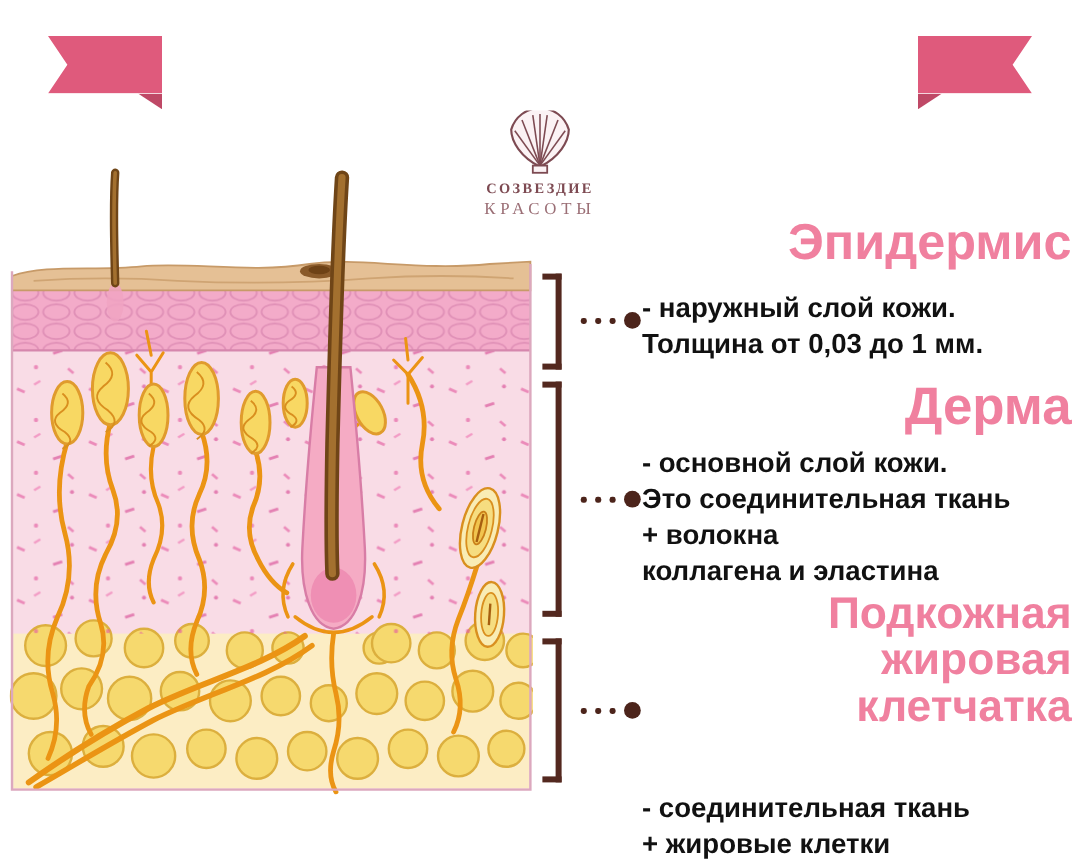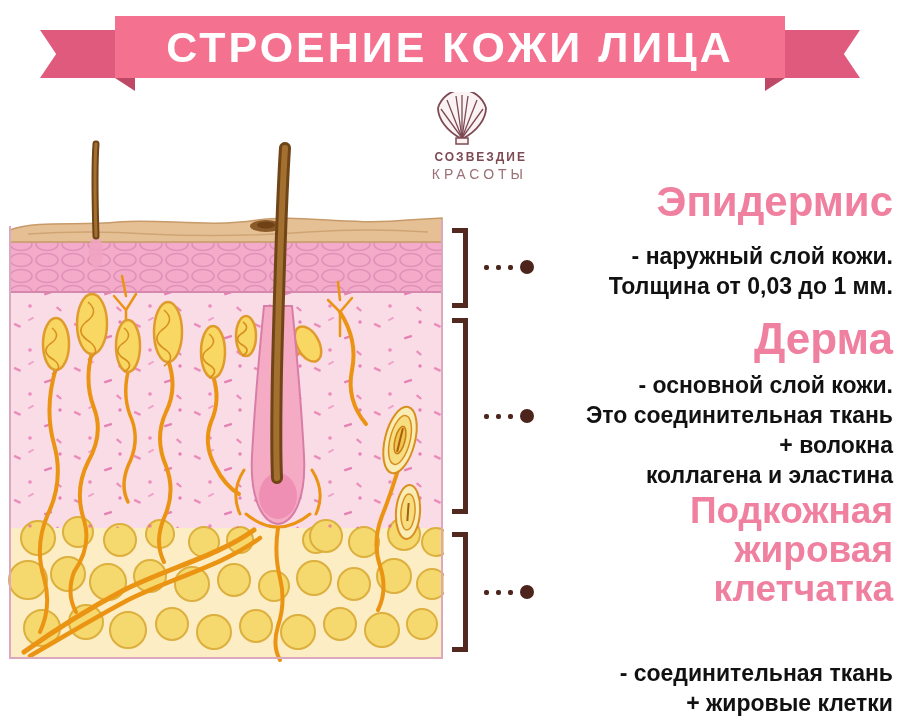--- a/index.html
+++ b/index.html
@@ -12,51 +12,48 @@
   .ribbon-tail.left{left:0;clip-path:polygon(0 0,100% 0,100% 100%,0 100%,17% 50%);}
   .ribbon-tail.right{right:0;clip-path:polygon(0 0,100% 0,83% 50%,100% 100%,0 100%);}
   .ribbon-fold{position:absolute;top:62px;width:20px;height:13px;background:#bf4866;z-index:1;}
   .ribbon-fold.left{left:75px;clip-path:polygon(0 0,100% 0,100% 100%);}
   .ribbon-fold.right{right:75px;clip-path:polygon(0 0,100% 0,0 100%);}
   .ribbon-band{position:absolute;left:75px;top:0;width:670px;height:62px;background:#f4718f;
                display:flex;align-items:center;justify-content:center;z-index:2;}
   .ribbon-band span{color:#ffffff;font-size:43px;font-weight:bold;letter-spacing:3px;white-space:nowrap;}
 
   
-  .logo{position:absolute;left:397px;top:92px;width:130px;text-align:right;z-index:3;}
+  .logo{position:absolute;left:385px;top:92px;width:130px;text-align:center;z-index:3;font-family:Liberation Serif, serif;}
   .logo svg{display:block;margin:0 auto;}
   .logo-line1{font-size:12px;font-weight:bold;color:#7d4a52;letter-spacing:2px;margin-top:4px;}
   .logo-line2{font-size:14px;color:#9b6f76;letter-spacing:4px;margin-top:2px;}
 
   
   .skin{position:absolute;left:8px;top:140px;}
 
   
   .bracket{position:absolute;width:16px;border:5px solid #53281f;border-left:none;box-sizing:border-box;}
   .connector{position:absolute;display:flex;align-items:center;gap:7px;}
   .mini-dot{width:5px;height:5px;background:#4c241b;border-radius:2px;}
   .big-dot{width:14px;height:14px;background:#4c241b;border-radius:50%;}
 
   
   .sec-heading{position:absolute;left:535px;width:358px;text-align:right;color:#f0809f;
                font-weight:bold;white-space:pre-line;line-height:1.05;}
-  .sec-desc{position:absolute;left:535px;width:358px;text-align:right;color:#111111;
+  .sec-desc{position:absolute;left:535px;width:358px;text-align:left;color:#111111;
             font-weight:bold;font-size:23px;line-height:1.3;white-space:pre-line;}
 </style>
 </head>
 <body>
 
 <div class="ribbon">
   <div class="ribbon-tail left"></div>
   <div class="ribbon-tail right"></div>
   <div class="ribbon-fold left"></div>
   <div class="ribbon-fold right"></div>
-  <div class="ribbon-band">
-    <span>СТРОЕНИЕ КОЖИ ЛИЦА</span>
-  </div>
 </div>
 
 <div class="logo">
   <svg width="62" height="54" viewBox="0 0 62 54">
     <path d="M31,47 C15,39 7,26 7,16 A25,25 0 0 1 55,16 C55,26 47,39 31,47 Z" fill="#fbf2f4" stroke="#7d4a52" stroke-width="1.8"></path>
     <g stroke="#7d4a52" stroke-width="1.3">
       <line x1="31" y1="46" x2="10" y2="17"></line>
       <line x1="31" y1="46" x2="16" y2="8"></line>
       <line x1="31" y1="46" x2="25" y2="4"></line>
       <line x1="31" y1="46" x2="31" y2="3"></line>

